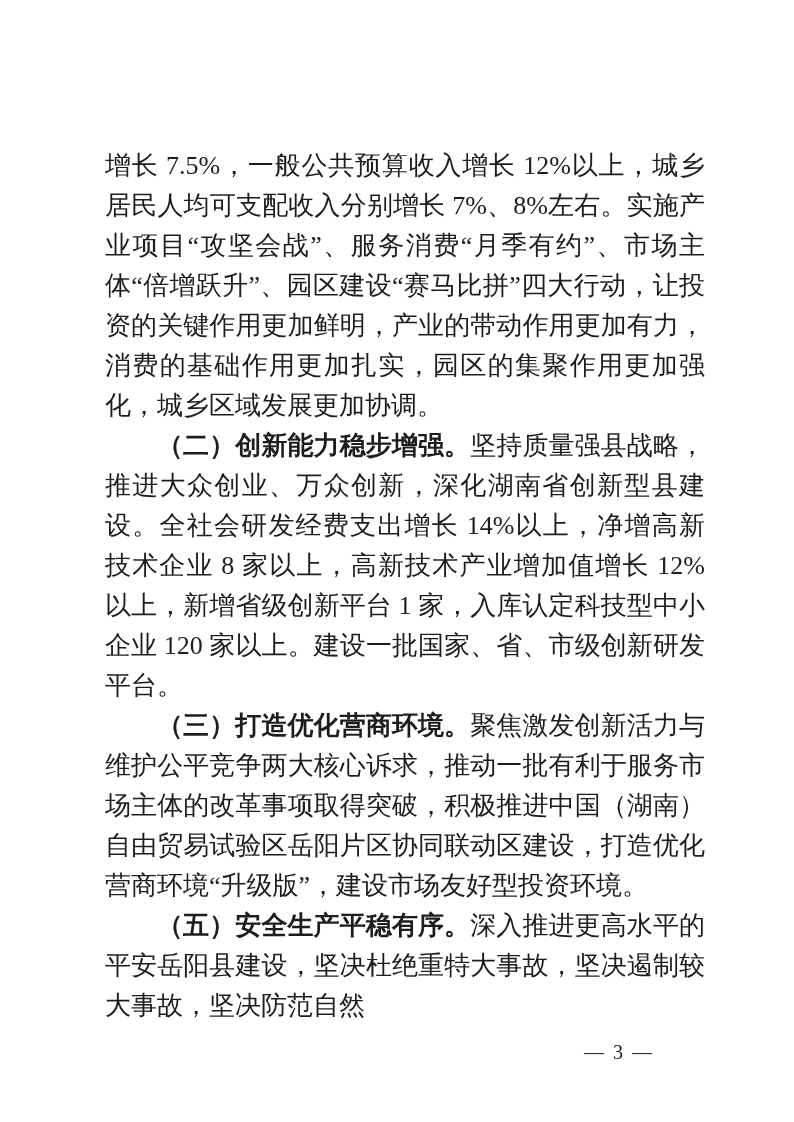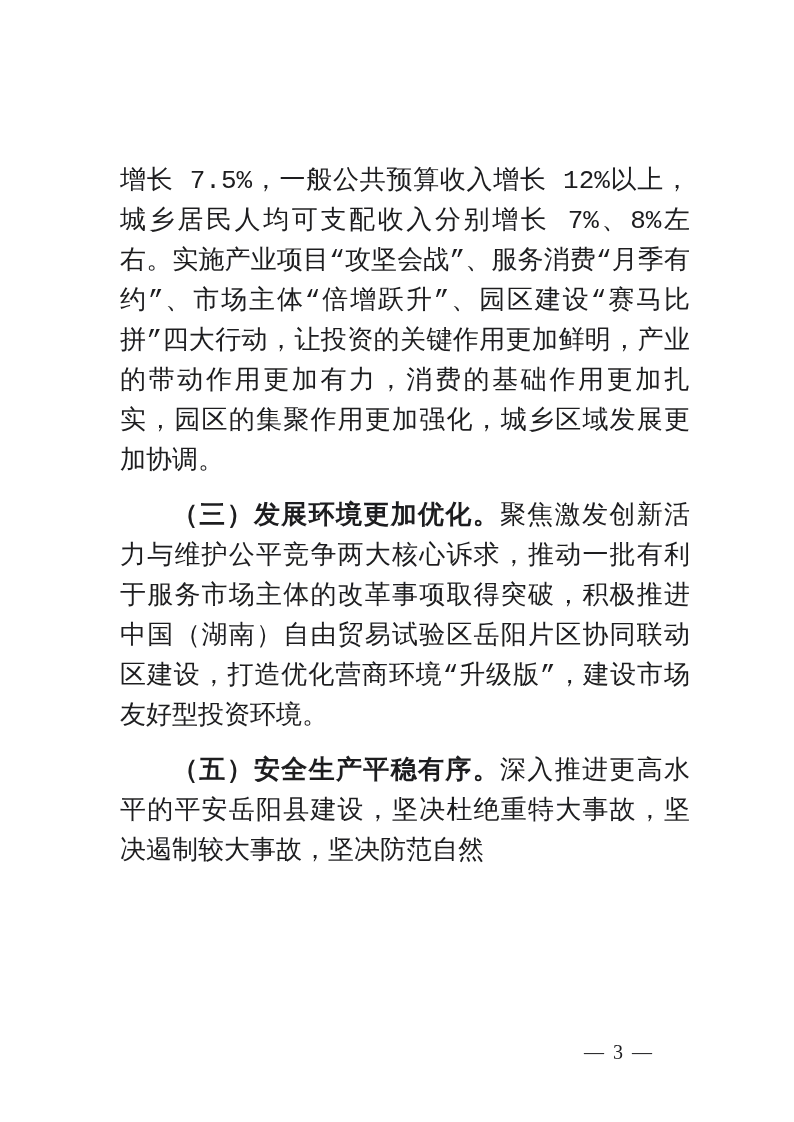--- a/index.html
+++ b/index.html
@@ -21,24 +21,23 @@
     left: 105px;
     top: 146px;
     width: 600px;
     font-size: 26px;
     line-height: 40px;
     text-align: justify;
     text-justify: inter-ideograph;
     word-break: break-all;
   }
   .content p {
-    margin: 15px;
+    margin: 0;
     padding: 0;
     text-indent: 2em;
-    font-family: Liberation Mono, monospace;
   }
   .content p.continuation {
     text-indent: 0;
   }
   .para-heading {
     font-weight: bold;
   }
   .page-number {
     position: absolute;
     top: 1038px;
@@ -53,23 +52,26 @@
 <body>
 
 <div class="page">
 
   <div class="content">
 
     <p class="continuation">
       <span class="para-heading"></span><span>增长 7.5%，一般公共预算收入增长 12%以上，城乡居民人均可支配收入分别增长 7%、8%左右。实施产业项目“攻坚会战”、服务消费“月季有约”、市场主体“倍增跃升”、园区建设“赛马比拼”四大行动，让投资的关键作用更加鲜明，产业的带动作用更加有力，消费的基础作用更加扎实，园区的集聚作用更加强化，城乡区域发展更加协调。</span>
     </p>
 
+    <p>
+      <span class="para-heading">（二）创新能力稳步增强。</span><span>坚持质量强县战略，推进大众创业、万众创新，深化湖南省创新型县建设。全社会研发经费支出增长 14%以上，净增高新技术企业 8 家以上，高新技术产业增加值增长 12%以上，新增省级创新平台 1 家，入库认定科技型中小企业 120 家以上。建设一批国家、省、市级创新研发平台。</span>
+    </p>
 
     <p>
-      <span class="para-heading">（三）发展环境更加优化。</span><span>聚焦激发创新活力与维护公平竞争两大核心诉求，推动一批有利于服务市场主体的改革事项取得突破，积极推进中国（湖南）自由贸易试验区岳阳片区协同联动区建设，打造优化营商环境“升级版”，建设市场友好型投资环境。</span>
+      <span class="para-heading">（三）打造优化营商环境。</span><span>聚焦激发创新活力与维护公平竞争两大核心诉求，推动一批有利于服务市场主体的改革事项取得突破，积极推进中国（湖南）自由贸易试验区岳阳片区协同联动区建设，打造优化营商环境“升级版”，建设市场友好型投资环境。</span>
     </p>
 
 
     <p>
       <span class="para-heading">（五）安全生产平稳有序。</span><span>深入推进更高水平的平安岳阳县建设，坚决杜绝重特大事故，坚决遏制较大事故，坚决防范自然</span>
     </p>
 
   </div>
 
   <div class="page-number">— 3 —</div>

